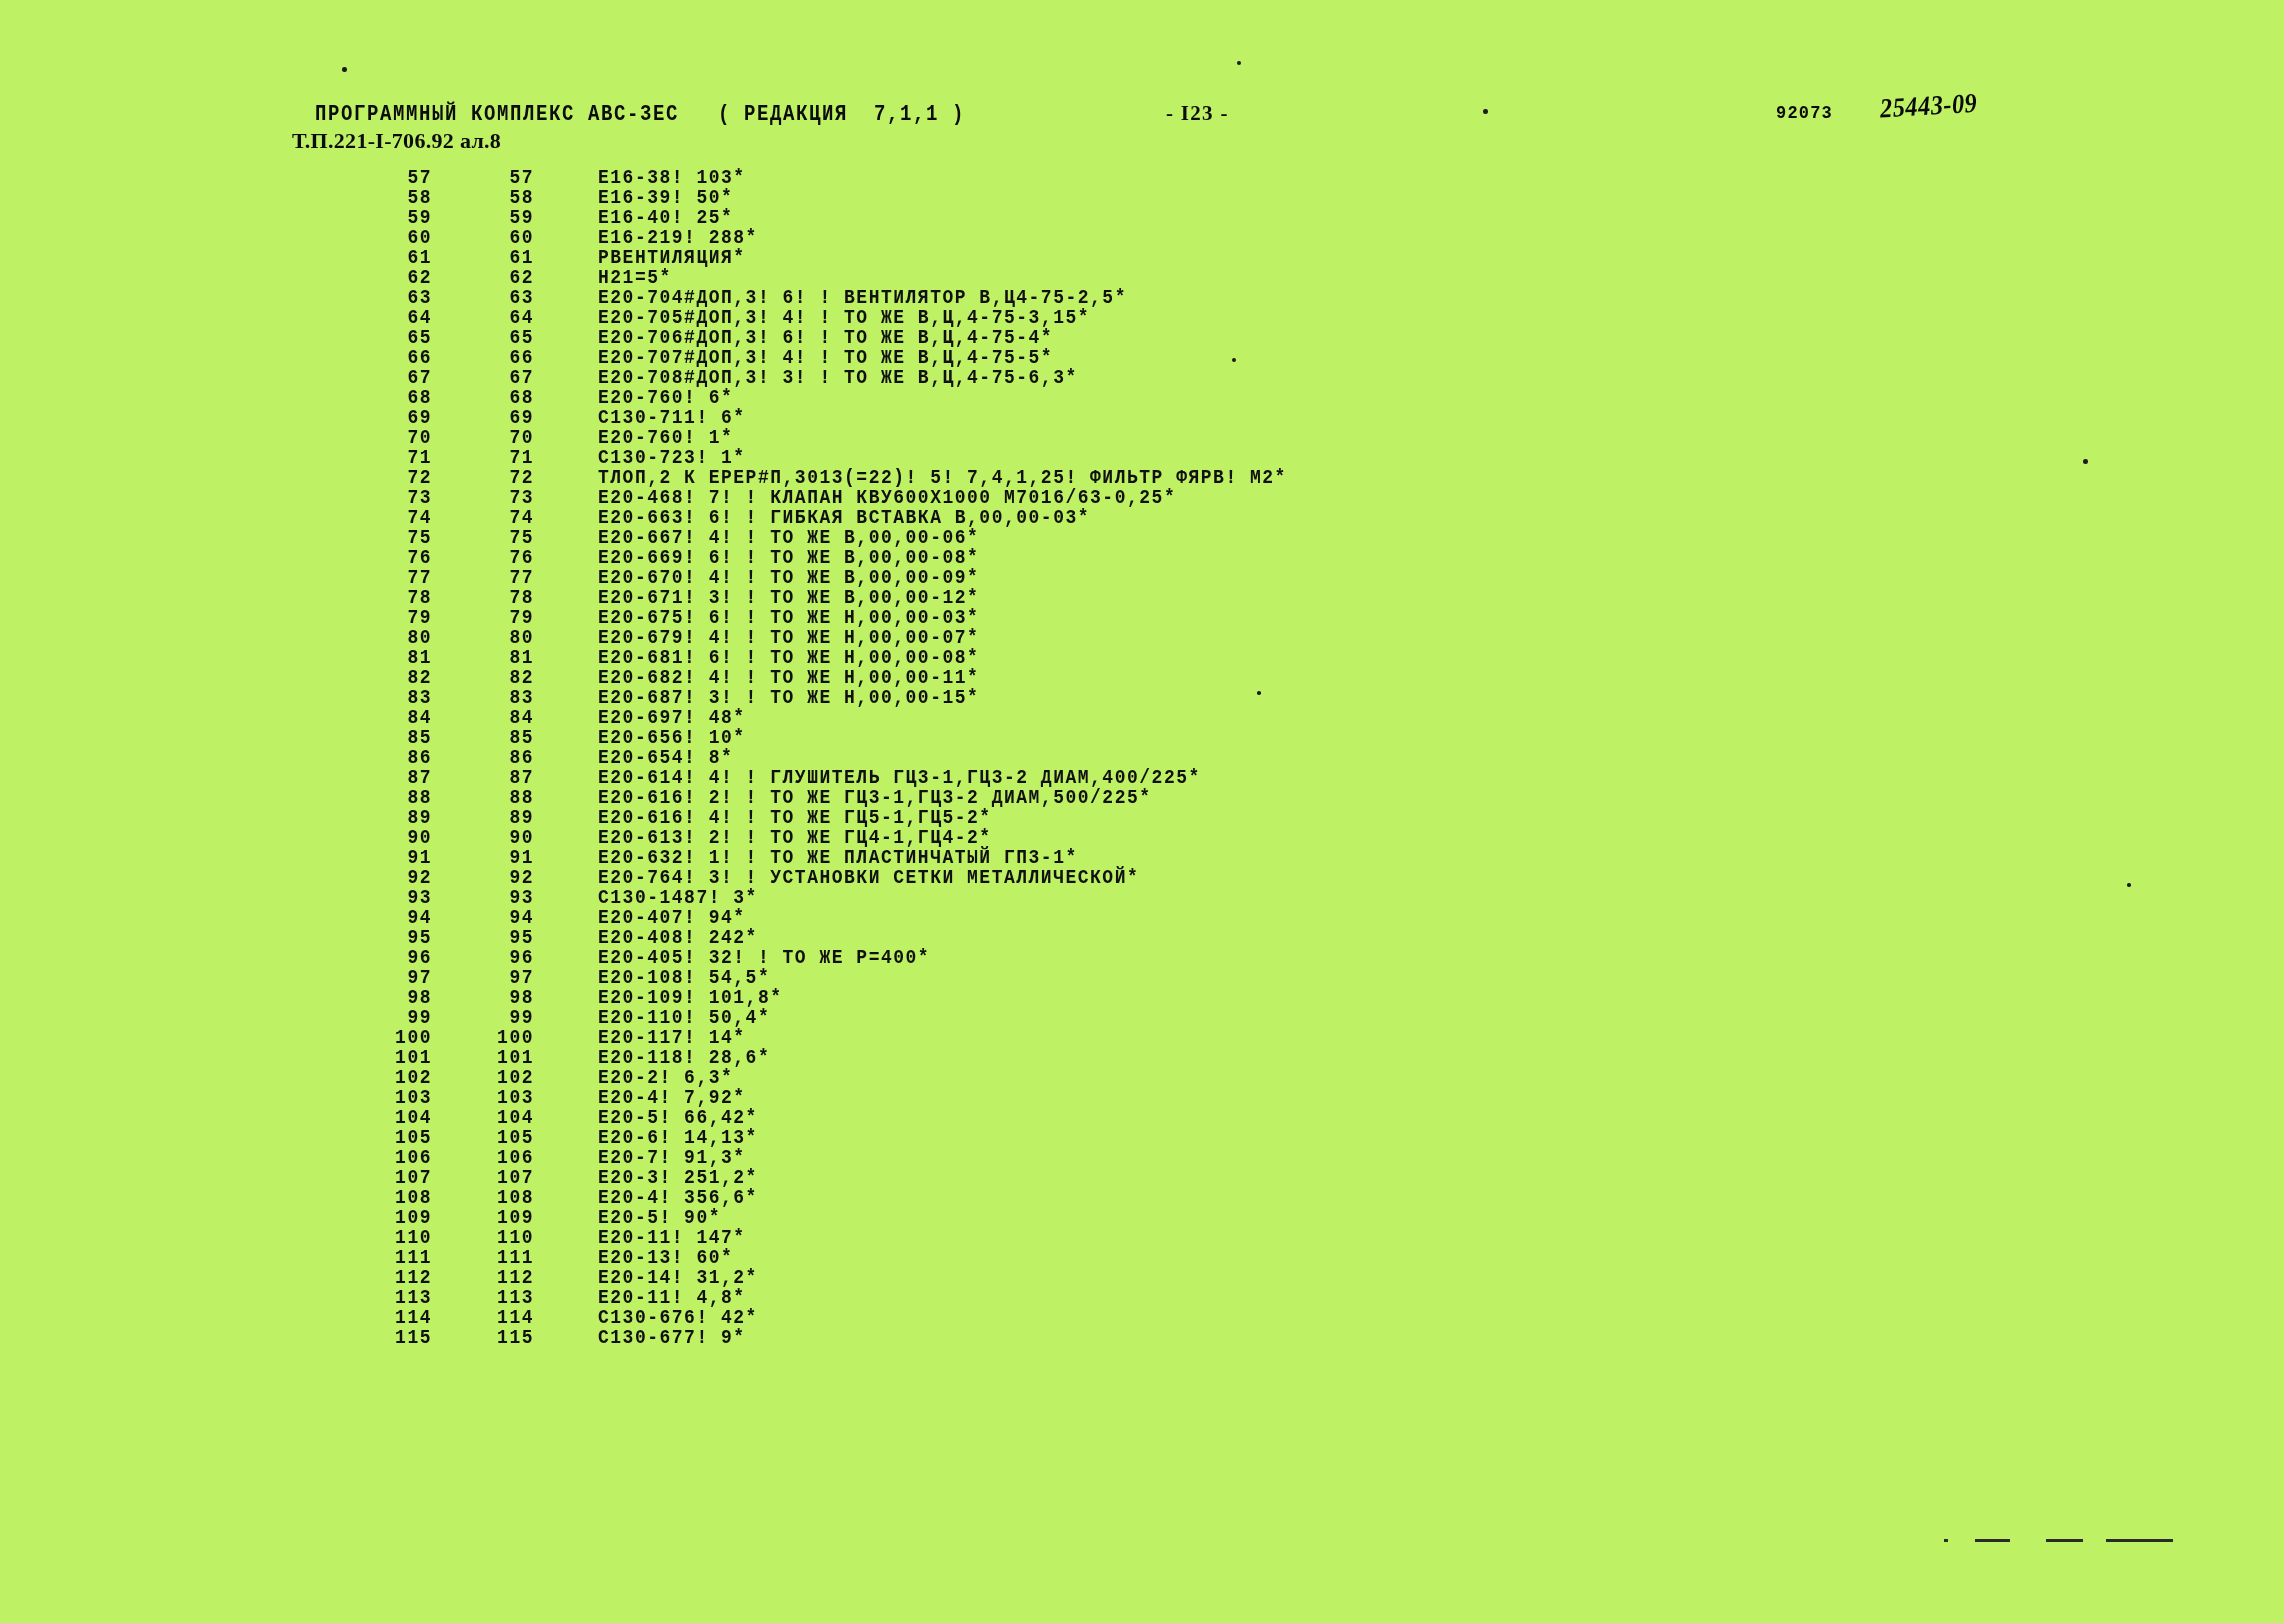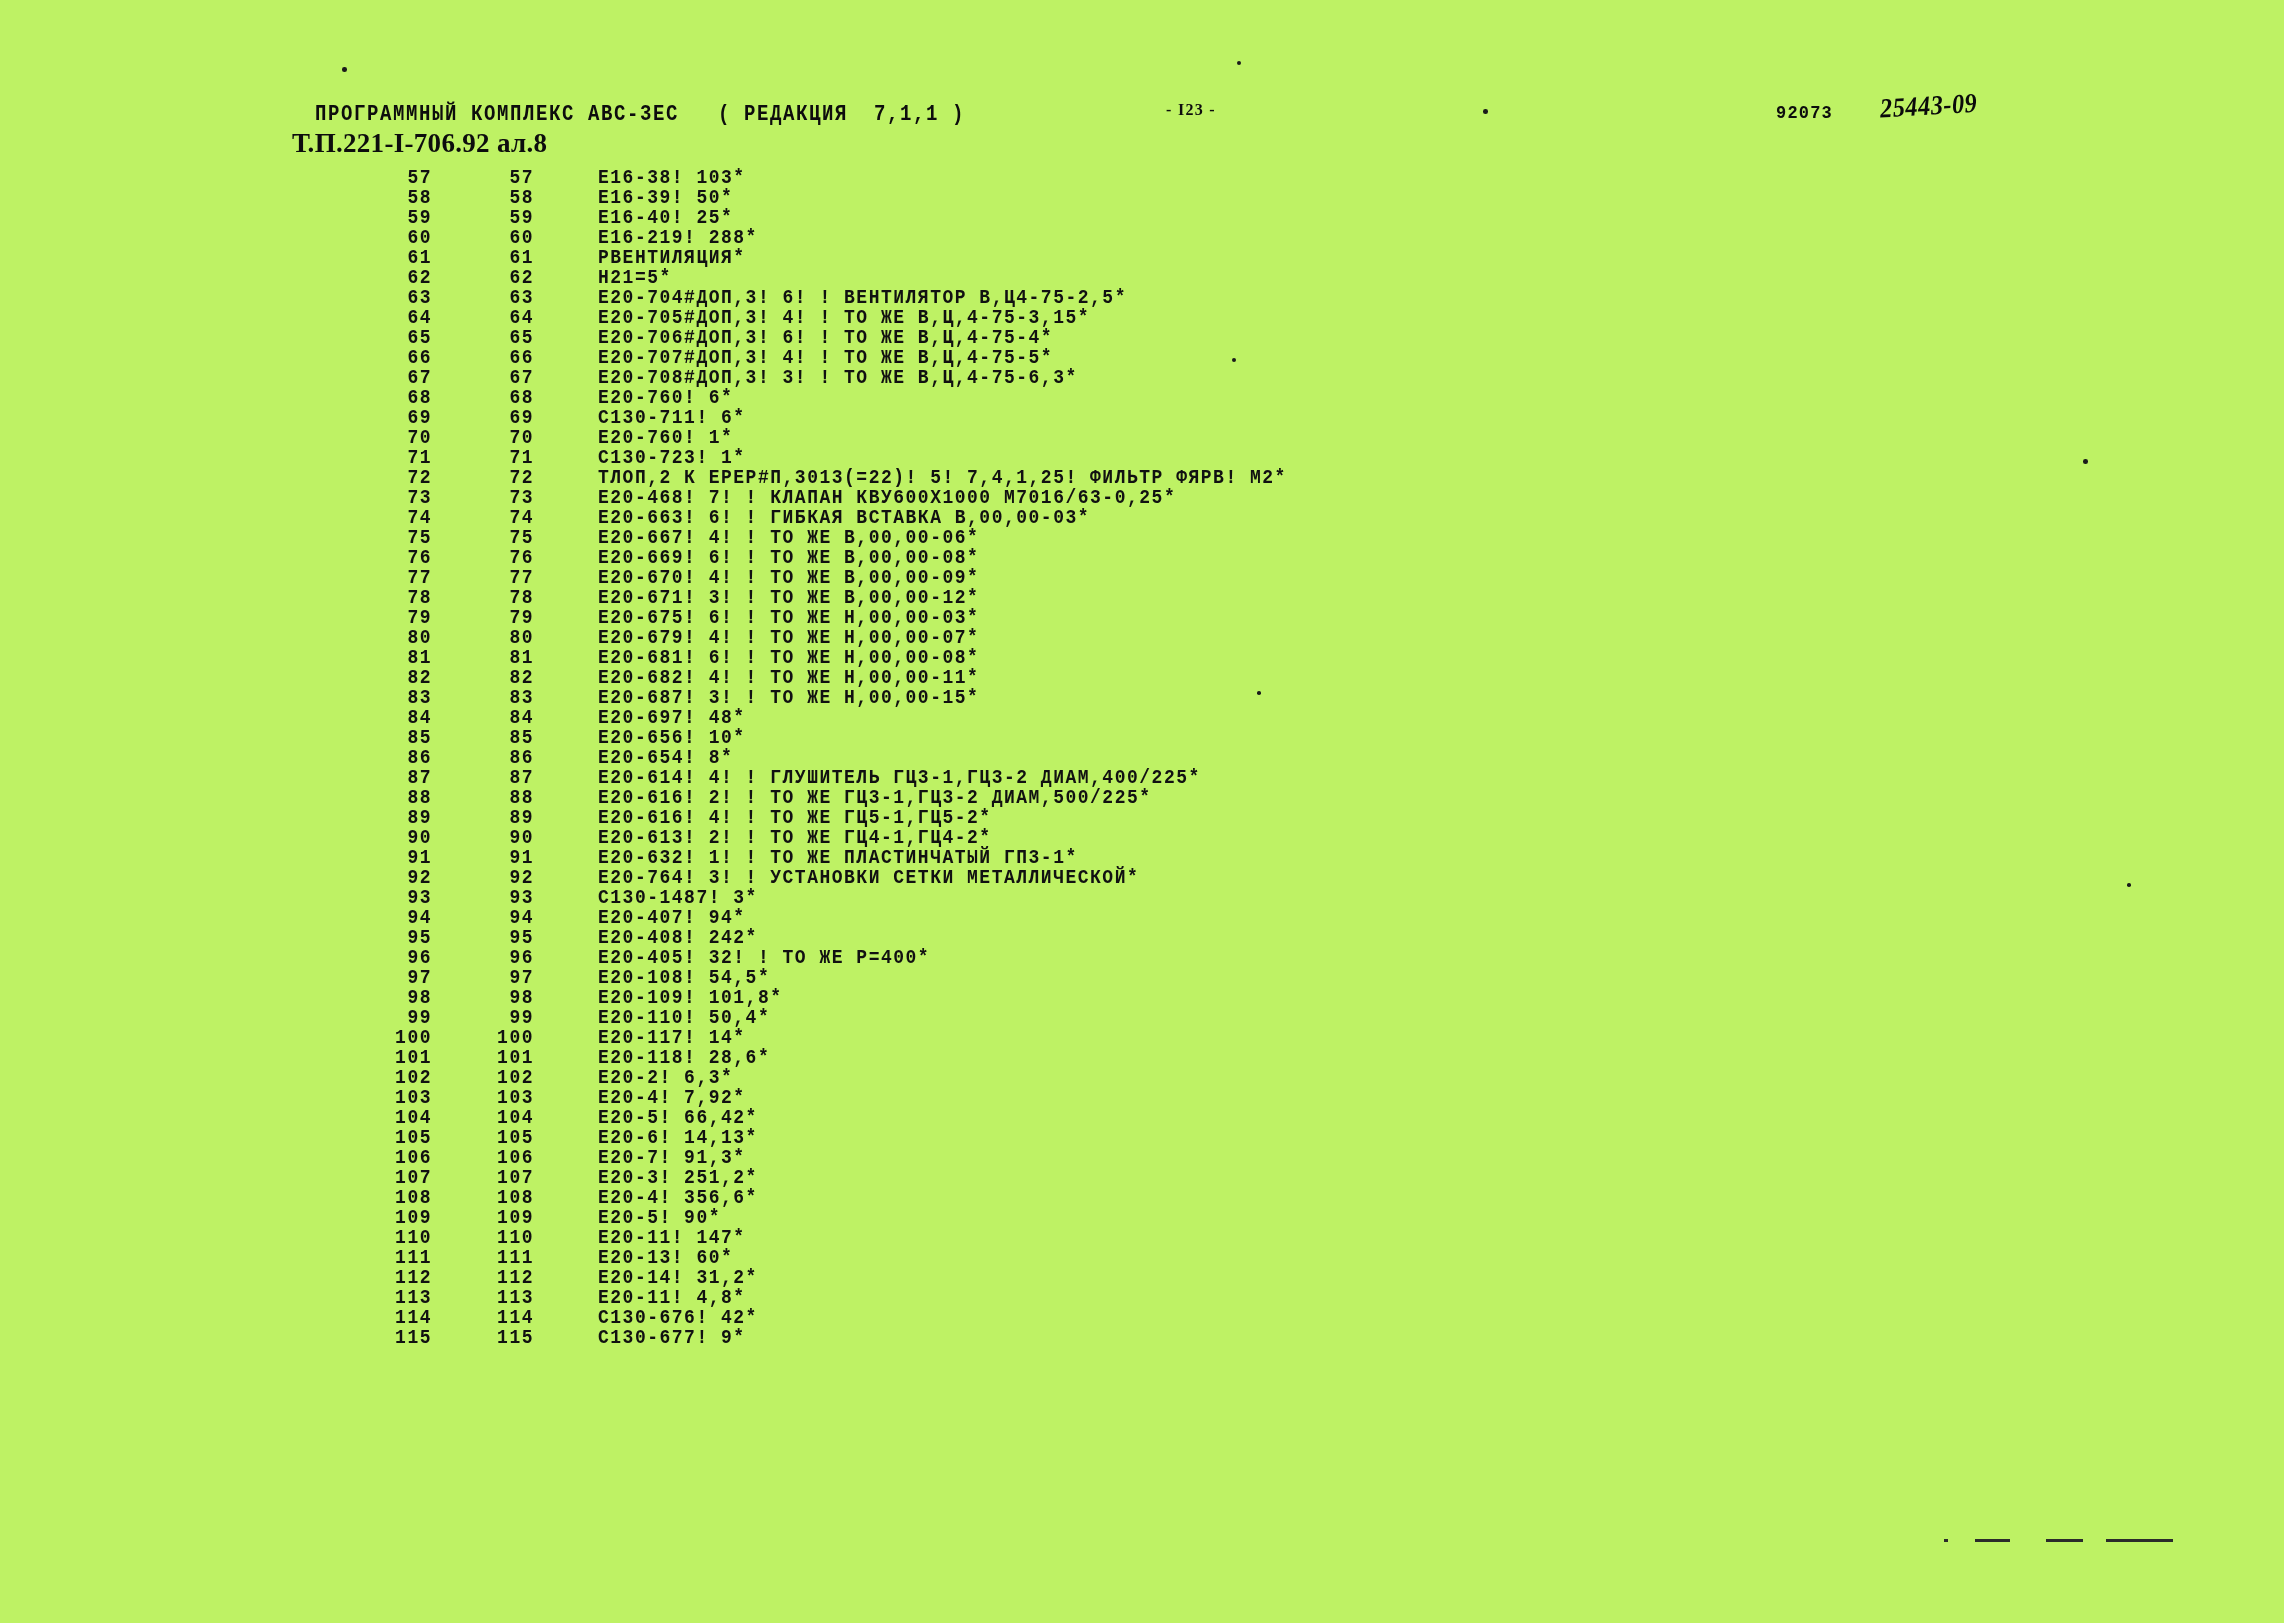--- a/index.html
+++ b/index.html
@@ -48,32 +48,32 @@
     font-weight: 700;
     white-space: pre;
     color: #0d0d0d;
     transform: scaleY(1.18);
     transform-origin: left top;
   }
   .hdr-sub {
     position: absolute;
     left: 292px;
     top: 128px;
-    font-size: 27px;
+    font-size: 22px;
     letter-spacing: 0.3px;
     font-weight: 700;
     white-space: pre;
     color: #0d0d0d;
     font-family: "Liberation Serif", serif;
   }
   .hdr-page {
     position: absolute;
     left: 1166px;
     top: 101px;
-    font-size: 16px;
+    font-size: 21px;
     letter-spacing: 1.3px;
     font-weight: 700;
     white-space: pre;
     color: #0d0d0d;
     font-family: "Liberation Serif", serif;
   }
   .hdr-code {
     position: absolute;
     left: 1776px;
     top: 103px;

